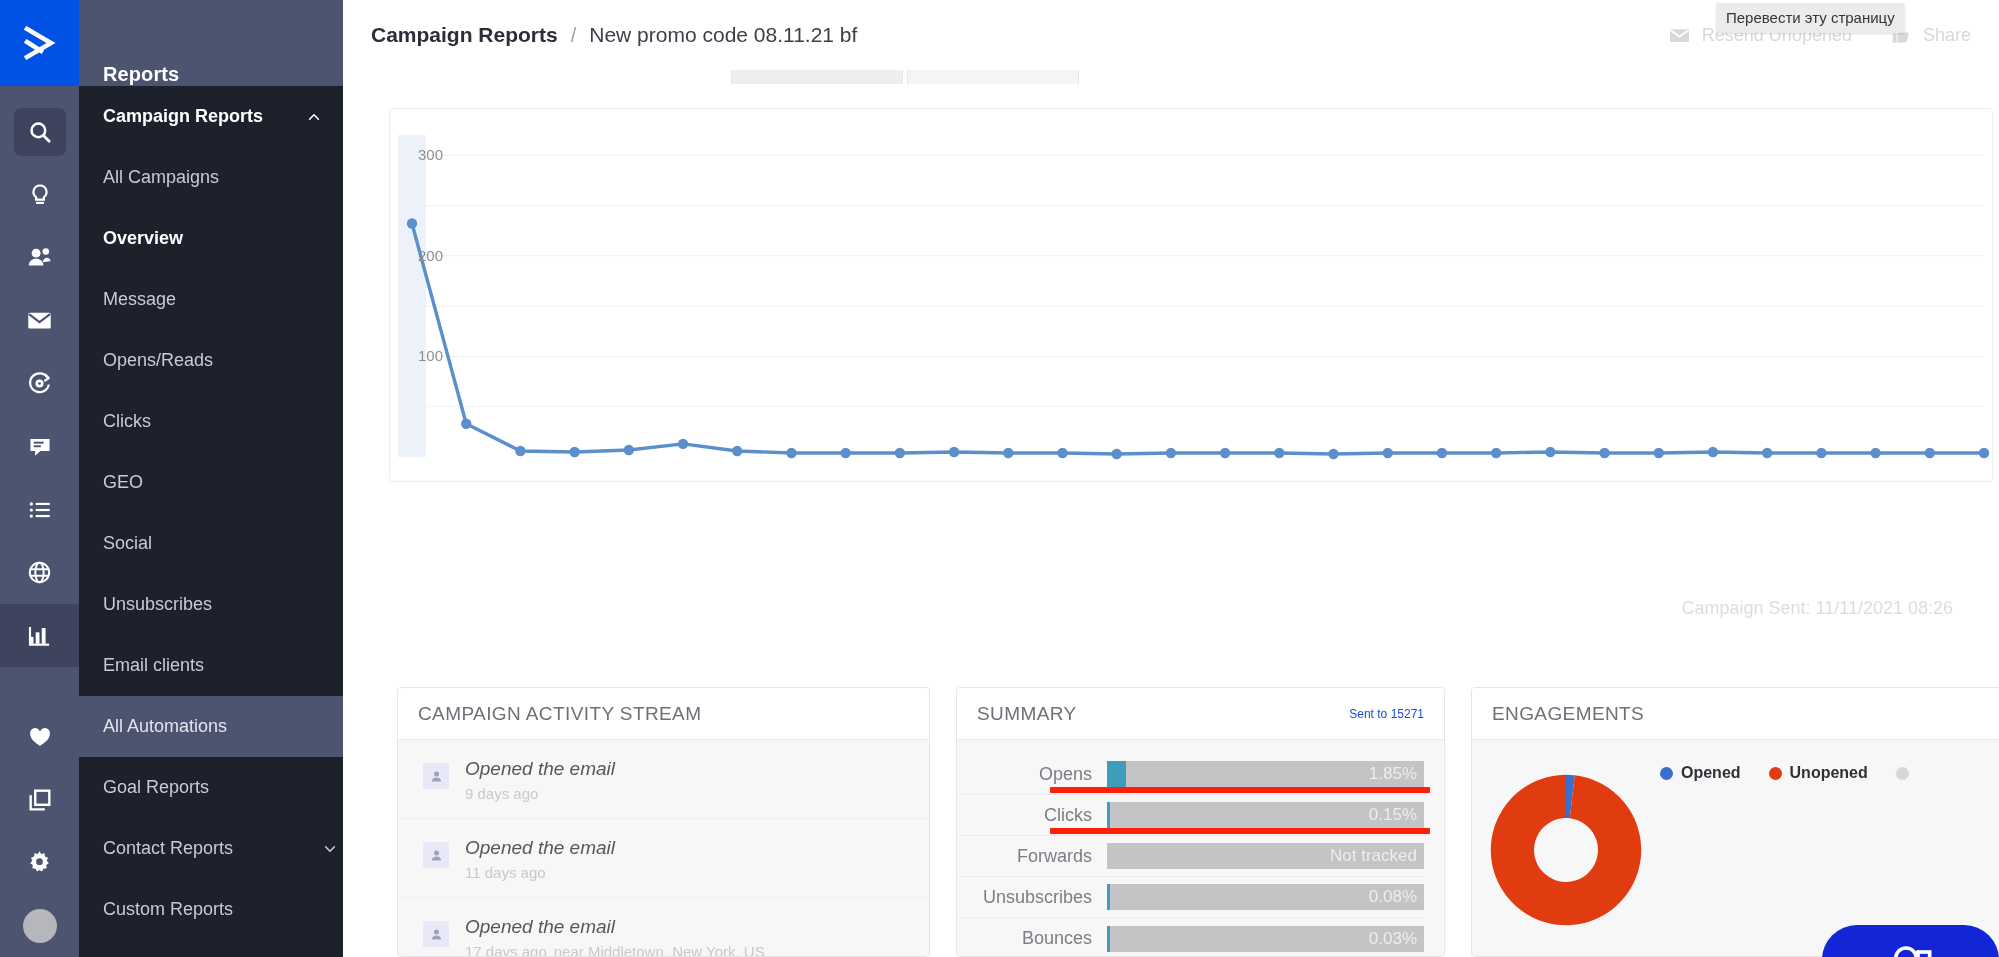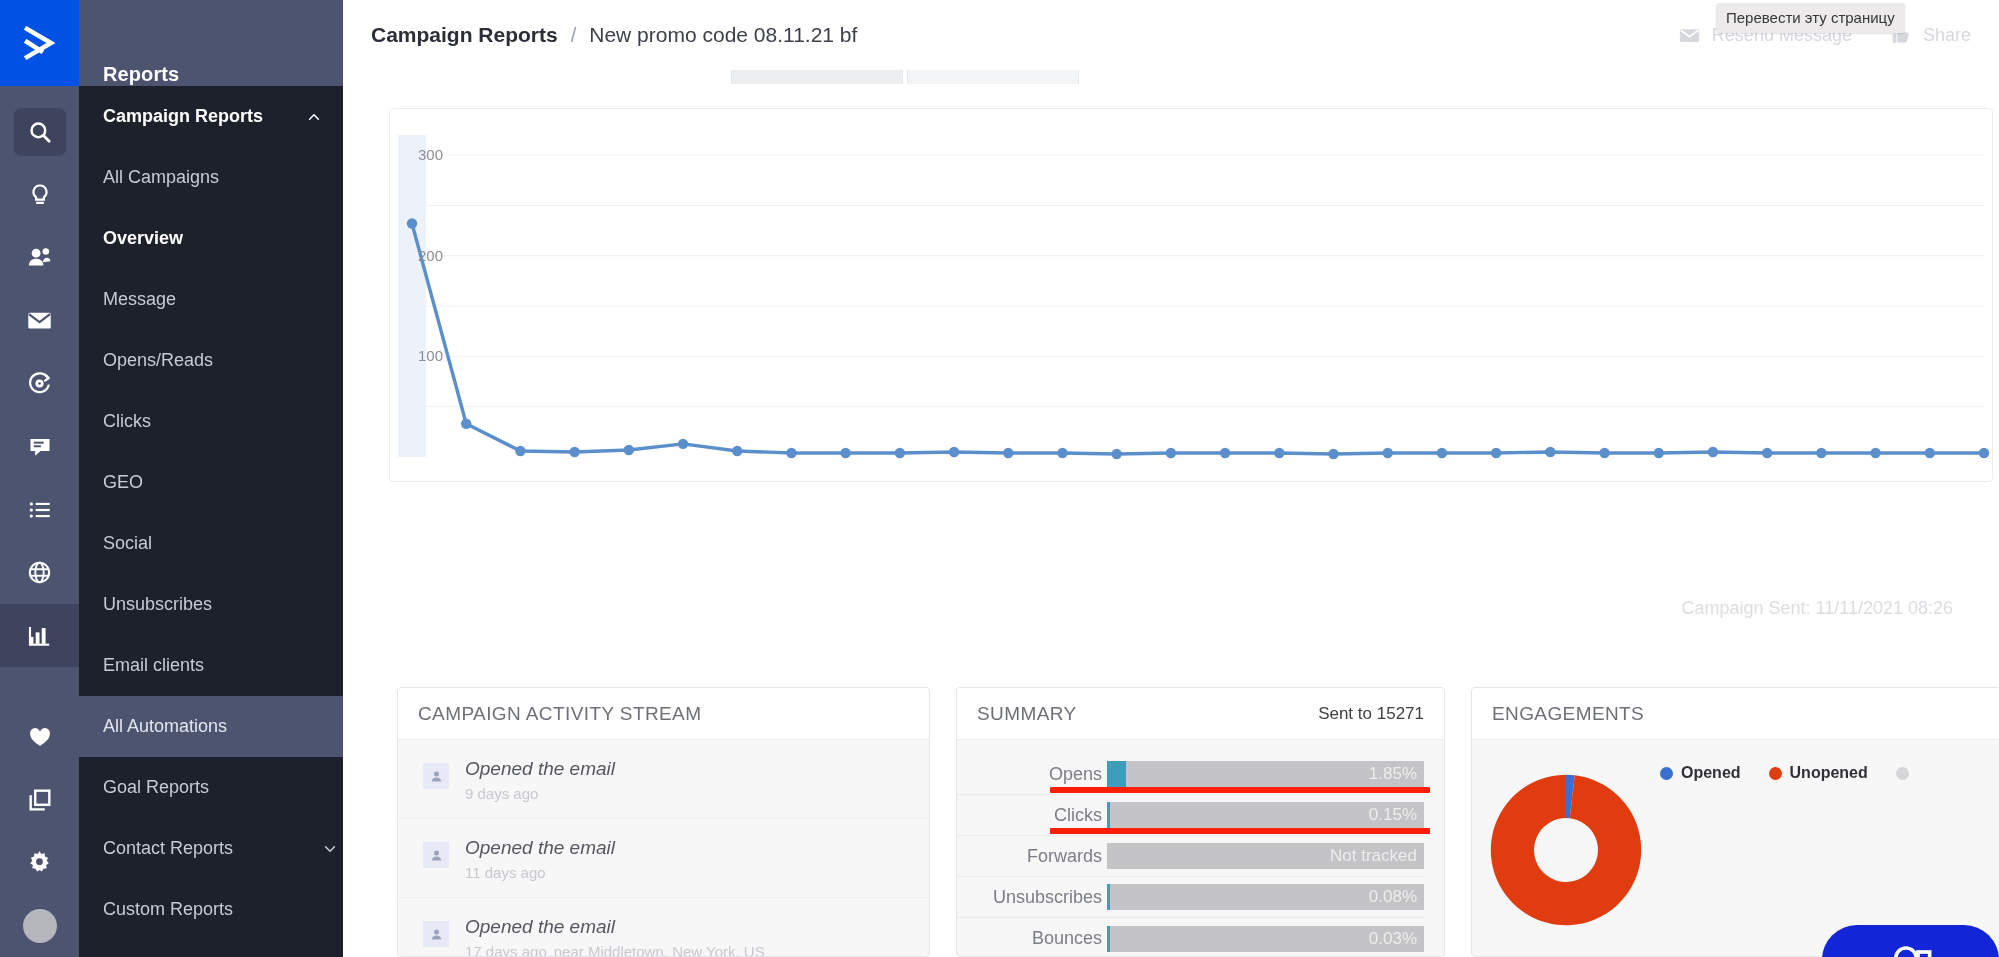--- a/index.html
+++ b/index.html
@@ -144,21 +144,21 @@
   .panel-head {
     height: 52px; background: #ffffff;
     border-bottom: 1px solid #ececee;
     display: flex; align-items: center;
     padding: 0 20px;
   }
   .panel-head .t {
     font-size: 19px; color: #6e7077; letter-spacing: .4px;
   }
   .panel-head .r {
-    margin-left: auto; font-size: 17px; color: #404040;
+    margin-left: auto; font-size: 12px; color: #1d4ed8;
   }
   #panel-activity { left: 46px; width: 533px; }
   #panel-summary  { left: 605px; width: 489px; }
   #panel-engage   { left: 1120px; width: 530px; }
 
   
   .act {
     display: flex; align-items: flex-start; gap: 16px;
     padding: 18px 20px 16px 25px;
     border-bottom: 1px solid #efeff1;
@@ -173,21 +173,21 @@
   .act-sub .loc { margin-left: 7px; }
 
   
   .sumwrap { padding: 14px 20px 0 0; position: relative; }
   .sumrow {
     display: flex; align-items: center; height: 41px;
     border-bottom: 1px solid #ececee;
   }
   .sumrow:last-child { border-bottom: none; }
   .sum-lbl {
-    width: 150px; text-align: right; padding-right: 5px;
+    width: 150px; text-align: right; padding-right: 15px;
     font-size: 18px; color: #7c7e85;
   }
   .sum-bar {
     position: relative; flex: 1; height: 26px;
     background: #c4c4c6; overflow: hidden;
   }
   .sum-fill {
     position: absolute; left: 0; top: 0; bottom: 0;
     background: #3d9dbb;
   }
@@ -427,21 +427,21 @@
       <span class="b1">Campaign Reports</span>
       <span class="sep">/</span>
       <span class="b2">New promo code 08.11.21 bf</span>
     </div>
     <div class="topright">
       <div class="tr-btn">
         <svg width="23" height="23" viewBox="0 0 24 24">
           <rect x="2" y="5.6" width="20" height="13.2" rx="1.2" fill="#d6d8dd"></rect>
           <path d="M2.8 6.6 L12 13.2 L21.2 6.6" fill="none" stroke="#ffffff" stroke-width="1.9"></path>
         </svg>
-        <span>Resend Message</span>
+        <span>Resend Unopened</span>
       </div>
       <div class="tr-btn">
         <svg width="22" height="22" viewBox="0 0 24 24">
           <path d="M3 10.4h4v10H3z" fill="#d6d8dd"></path>
           <path d="M8 10.6l3.8-7.4c1.7-.1 2.6.9 2.2 2.7l-.8 3.4h5.3c1.5 0 2.3 1.1 1.9 2.5l-1.9 6.6c-.3 1.1-1 1.7-2.2 1.7H8z" fill="#d6d8dd"></path>
         </svg>
         <span>Share</span>
       </div>
     </div>
   </div>

